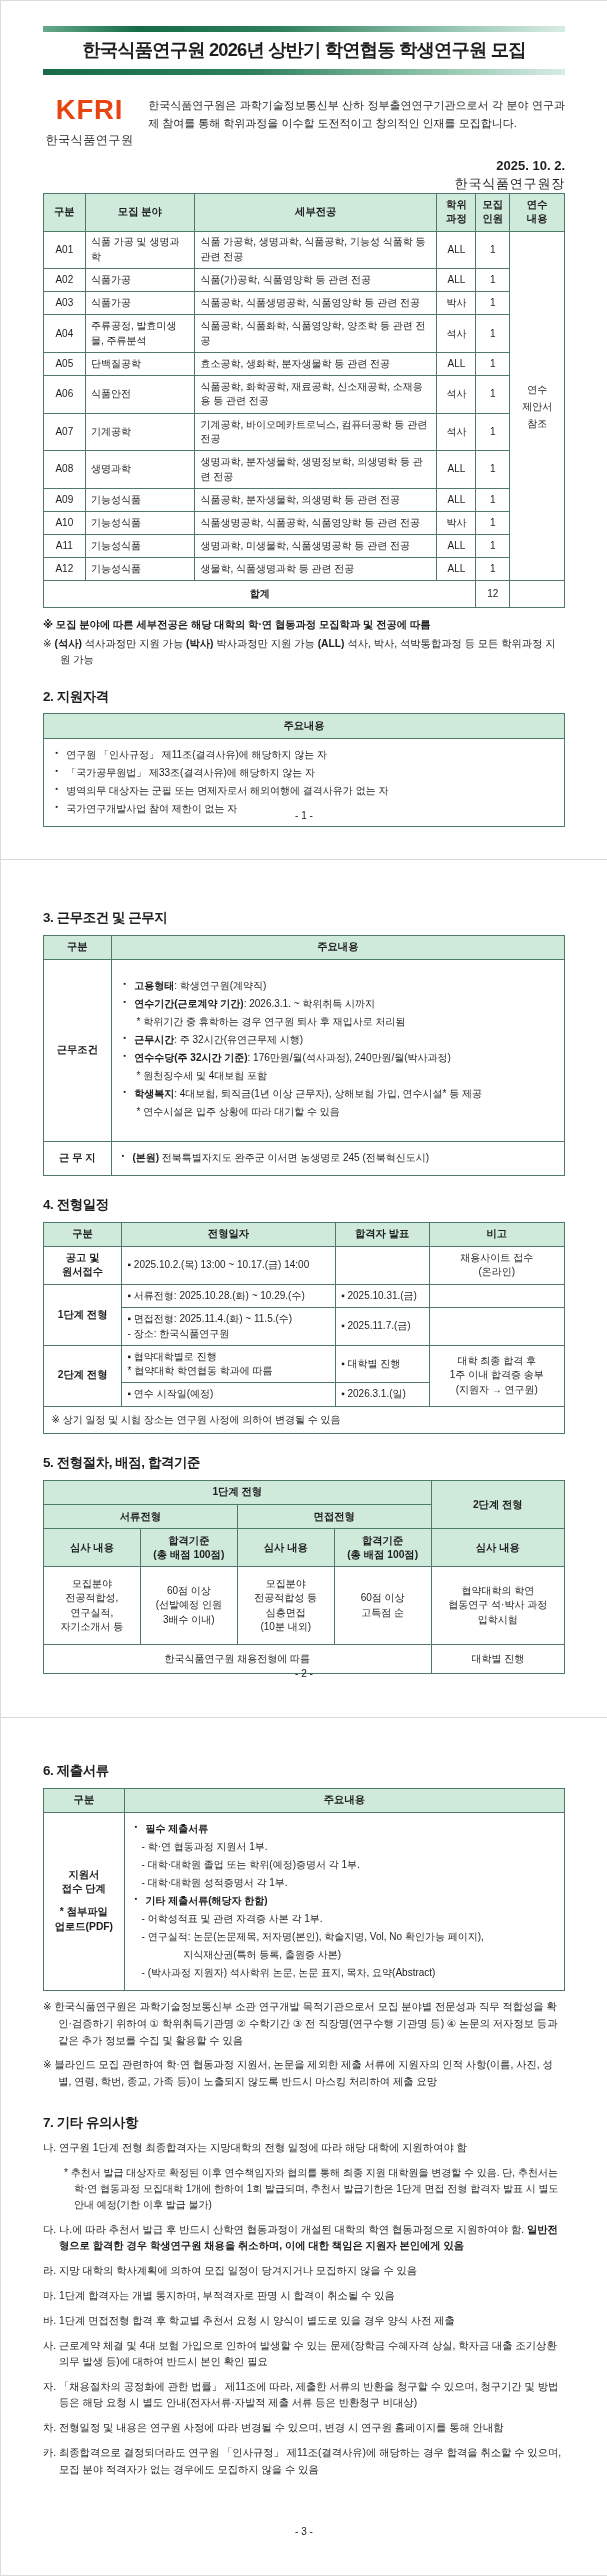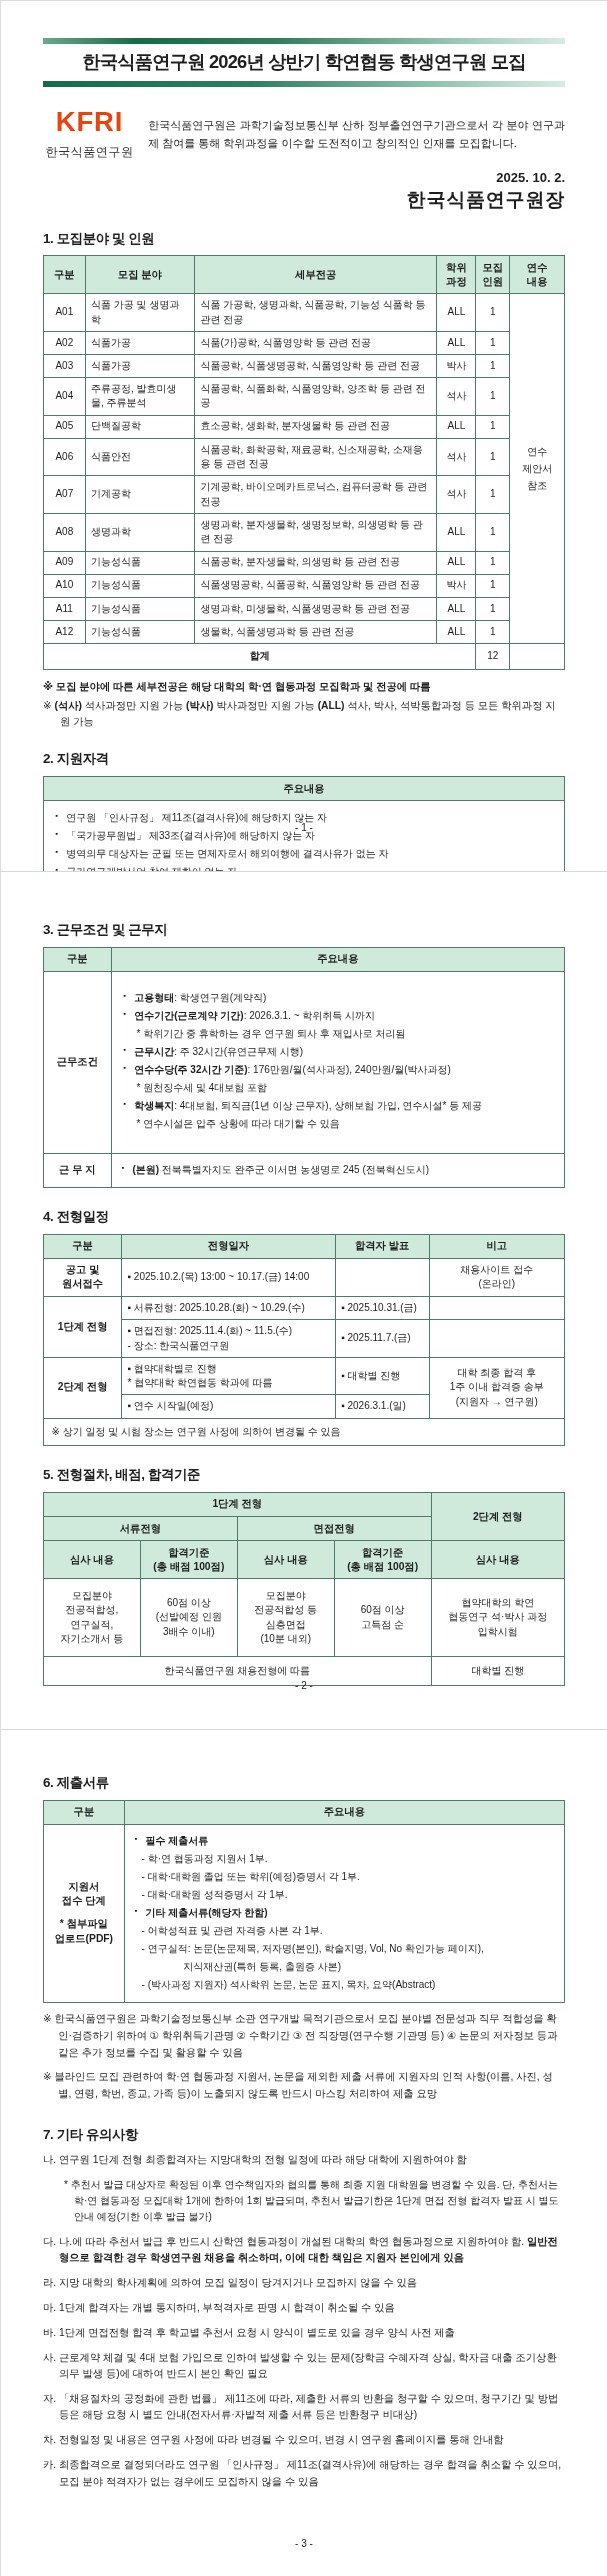--- a/index.html
+++ b/index.html
@@ -1,35 +1,35 @@
 <!DOCTYPE html>
 <html style="font-size:12.2px"><head>
 <meta charset="utf-8">
 <style>
   html,body { margin:0; padding:0; background:#fff; }
   body { width:608px; font-family:"Liberation Sans","DejaVu Sans",sans-serif; color:#1e1e1e; }
   .doc { width:608px; box-sizing:border-box; border:0.8px solid #dcdcdc; background:#fff; }
   .page { height:858px; box-sizing:border-box; padding:0 42px; position:relative; overflow:hidden; background:#fff; }
   .page + .page { border-top:1.5px solid #d8d8d8; }
-  .p1 { padding-top:25px;margin-top:12px; } .p2 { padding-top:49px; } .p3 { padding-top:44px; }
+  .p1 { padding-top:25px; } .p2 { padding-top:49px; } .p3 { padding-top:44px; }
 
   
   .bar-top { height:6.1px; background:linear-gradient(90deg,#67a98c 0%,#156c48 18%,#2e7f5d 45%,#9ccab6 80%,#d8ece3 100%); }
   .bar-bot { height:6.1px; background:linear-gradient(90deg,#156c48 0%,#2e7f5d 40%,#8fc3ad 75%,#d8ece3 100%); }
   .banner-title { font-size:18.3px; font-weight:bold; text-align:center; padding:5.4px 0 6.9px; letter-spacing:-0.8px; white-space:nowrap; }
 
-  .logo-row { display:flex; margin-top:20px; align-items:center; }
+  .logo-row { display:flex; margin-top:20px; align-items:flex-start; }
   .kfri { width:93px; text-align:center; flex:0 0 93px; }
   .kfri-acronym { color:#e8440f; font-size:27.5px; font-weight:bold; letter-spacing:0.8px; line-height:1.1; }
   .kfri-org { font-size:12.2px; color:#333; margin-top:6.1px; letter-spacing:0.4px; }
   .intro { flex:1; font-size:11px; line-height:1.6; text-align:justify; padding-left:12.2px; padding-top:1.5px; }
 
   .date-block { text-align:right; margin-top:9.2px; }
   .date { font-size:13px; font-weight:bold; }
-  .signer { font-size:19px; font-weight:bold; margin-top:1.5px; letter-spacing:0.8px;text-align:right; }
+  .signer { font-size:13px; font-weight:normal; margin-top:1.5px; letter-spacing:0.8px;text-align:right; }
 
   h2.sec { font-size:13.4px; font-weight:bold; margin:20px 0 7.6px; letter-spacing:-0.4px; }
   .p1 h2.sec.first { margin-top:17px; }
   .p2 h2.sec.first, .p3 h2.sec.first { margin-top:0; }
 
   table.tbl { width:100%; border-collapse:collapse; table-layout:fixed; border:1.5px solid #35604f; }
   .tbl th, .tbl td { border:0.8px solid #50796c; }
   .tbl th { background:#cfe9db; font-weight:bold; font-size:10.3px; padding:4.6px 3.1px; text-align:center; }
   .tbl td { font-size:10px; padding:3.8px 5.4px; vertical-align:middle; line-height:1.45; }
   .c { text-align:center; }
@@ -75,21 +75,20 @@
         <div class="kfri-org">한국식품연구원</div>
       </div>
       <div class="intro">한국식품연구원은 과학기술정보통신부 산하 정부출연연구기관으로서 각 분야 연구과제 참여를 통해 학위과정을 이수할 도전적이고 창의적인 인재를 모집합니다.</div>
     </div>
 
     <div class="date-block">
       <div class="date">2025. 10. 2.</div>
       <div class="signer">한국식품연구원장</div>
     </div>
 
-    <h2 class="sec first">1. 모집분야 및 인원</h2>
 
     <table class="tbl">
       <colgroup>
           <col style="width:8%">
           <col style="width:21%">
           <col style="width:46.5%">
           <col style="width:7.5%">
           <col style="width:6.5%">
           <col style="width:10.5%">
         </colgroup>

